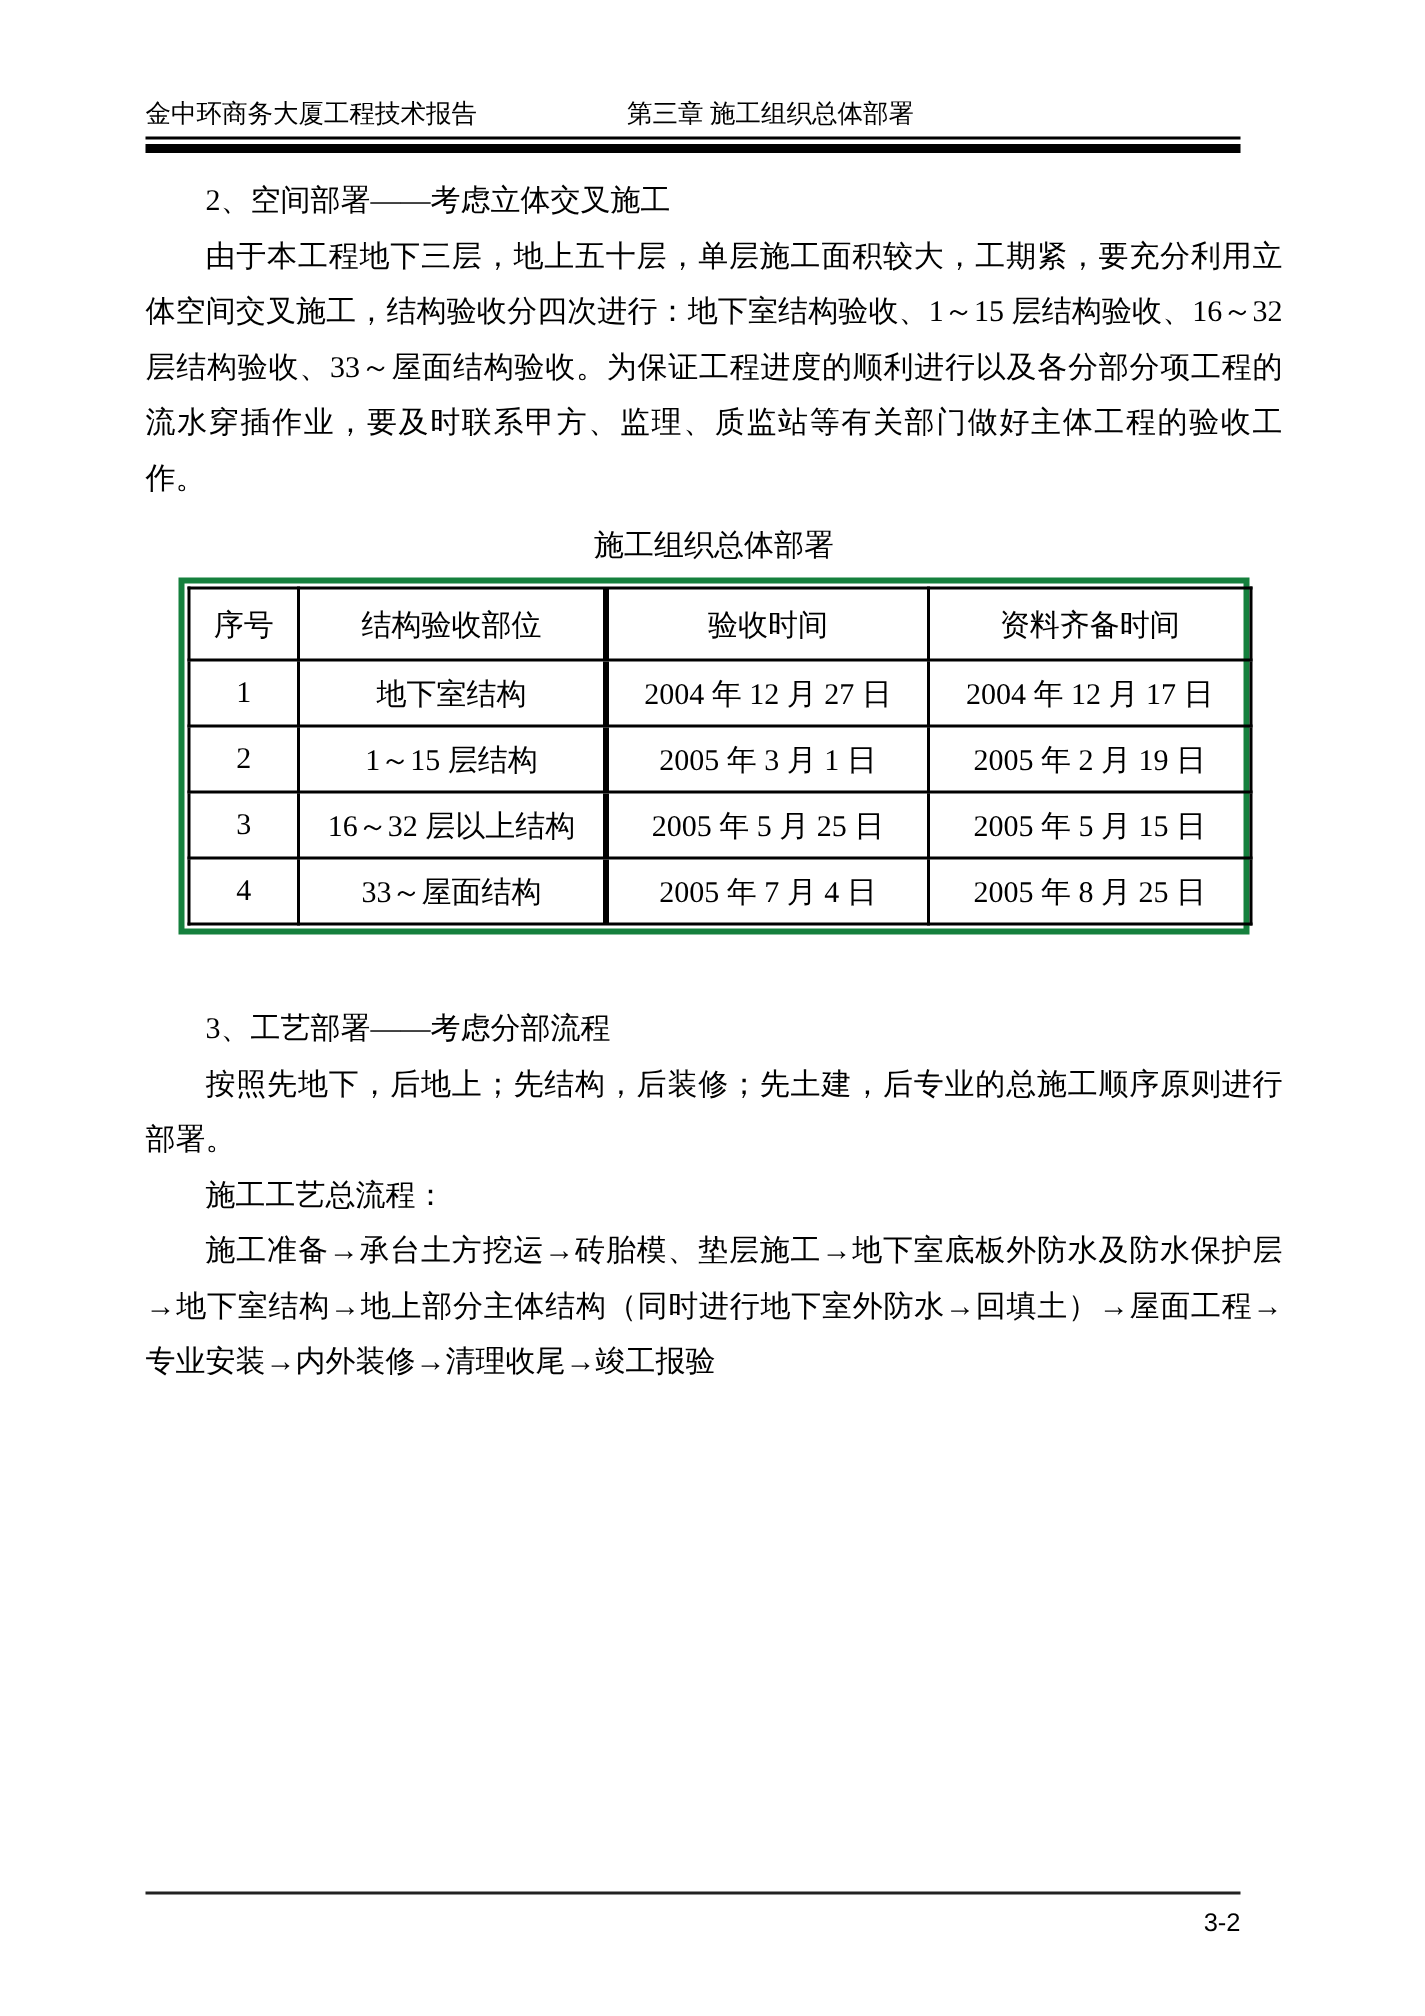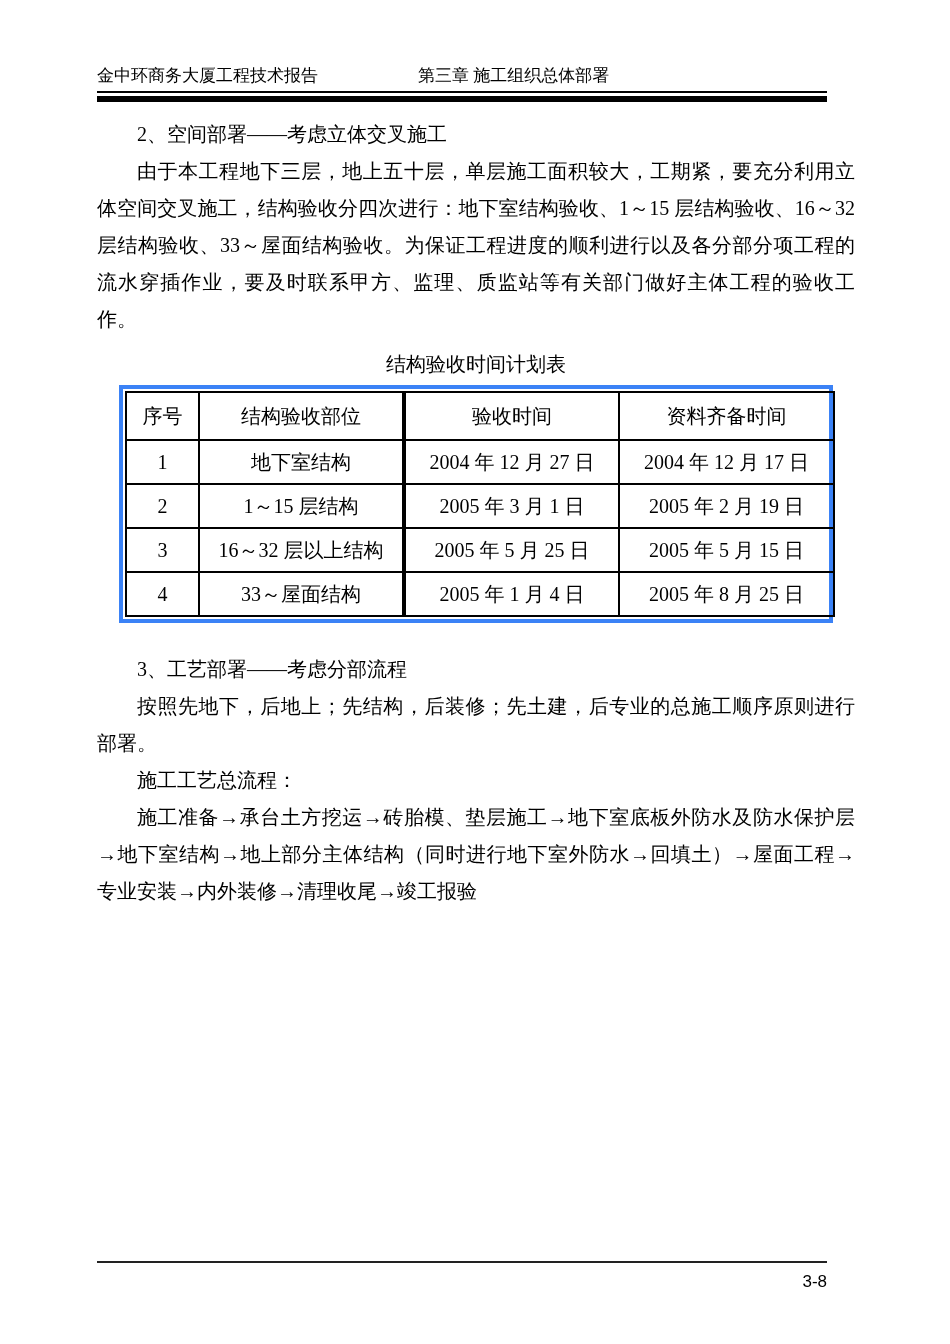--- a/index.html
+++ b/index.html
@@ -55,21 +55,21 @@
   
   .table-title {
     margin-top: 8px;
     font-size: 20px;
     line-height: 37px;
     text-align: center;
   }
   .table-outer {
     width: 702px;
     margin: 2px auto 0 auto;
-    border: 4px solid #3b82f6;
+    border: 4px solid #15803d;
     padding: 2px;
     box-sizing: content-box;
   }
   table.acceptance {
     border-collapse: collapse;
     width: 100%;
     table-layout: fixed;
   }
   table.acceptance th,
   table.acceptance td {
@@ -81,21 +81,21 @@
     padding: 0 2px;
     overflow: hidden;
     white-space: nowrap;
   }
   table.acceptance th { height: 46px; }
   table.acceptance td { height: 42px; }
   table.acceptance th:nth-child(1), table.acceptance td:nth-child(1) { width: 67px; }
   table.acceptance th:nth-child(2), table.acceptance td:nth-child(2) { width: 198px; }
   table.acceptance th:nth-child(3), table.acceptance td:nth-child(3) { width: 208px; border-left: 4px solid #000; }
   table.acceptance th:nth-child(4), table.acceptance td:nth-child(4) { width: 209px; }
-  .after-table { margin-top: 28px; }
+  .after-table { margin-top: 45px; }
   
   .footer-rule {
     position: absolute;
     top: 1261px;
     left: 97px;
     right: 95px;
     height: 2px;
     background: #222;
   }
   .page-number {
@@ -119,21 +119,21 @@
     </div>
     <div class="header-thick-rule"></div>
   </div>
 
   <div class="content">
     <div id="paras-before">
         <p class="indent">2、空间部署——考虑立体交叉施工</p>
         <p class="indent">由于本工程地下三层，地上五十层，单层施工面积较大，工期紧，要充分利用立体空间交叉施工，结构验收分四次进行：地下室结构验收、1～15 层结构验收、16～32 层结构验收、33～屋面结构验收。为保证工程进度的顺利进行以及各分部分项工程的流水穿插作业，要及时联系甲方、监理、质监站等有关部门做好主体工程的验收工作。</p>
       </div>
 
-    <div class="table-title">结构验收时间计划表</div>
+    <div class="table-title">施工组织总体部署</div>
 
     <div class="table-outer">
       <table class="acceptance">
         <thead>
           <tr id="table-head-row">
               <th>序号</th>
               <th>结构验收部位</th>
               <th>验收时间</th>
               <th>资料齐备时间</th>
             </tr>
@@ -153,31 +153,31 @@
             </tr>
             <tr>
               <td>3</td>
               <td>16～32 层以上结构</td>
               <td>2005 年 5 月 25 日</td>
               <td>2005 年 5 月 15 日</td>
             </tr>
             <tr>
               <td>4</td>
               <td>33～屋面结构</td>
-              <td>2005 年 1 月 4 日</td>
+              <td>2005 年 7 月 4 日</td>
               <td>2005 年 8 月 25 日</td>
             </tr>
           </tbody>
       </table>
     </div>
 
     <div id="paras-after" class="after-table">
         <p class="indent">3、工艺部署——考虑分部流程</p>
         <p class="indent">按照先地下，后地上；先结构，后装修；先土建，后专业的总施工顺序原则进行部署。</p>
         <p class="indent">施工工艺总流程：</p>
         <p class="indent">施工准备→承台土方挖运→砖胎模、垫层施工→地下室底板外防水及防水保护层→地下室结构→地上部分主体结构（同时进行地下室外防水→回填土）→屋面工程→专业安装→内外装修→清理收尾→竣工报验</p>
       </div>
   </div>
 
   <div class="footer-rule"></div>
-  <div class="page-number">3-8</div>
+  <div class="page-number">3-2</div>
 
 </div>
 
 </body></html>

